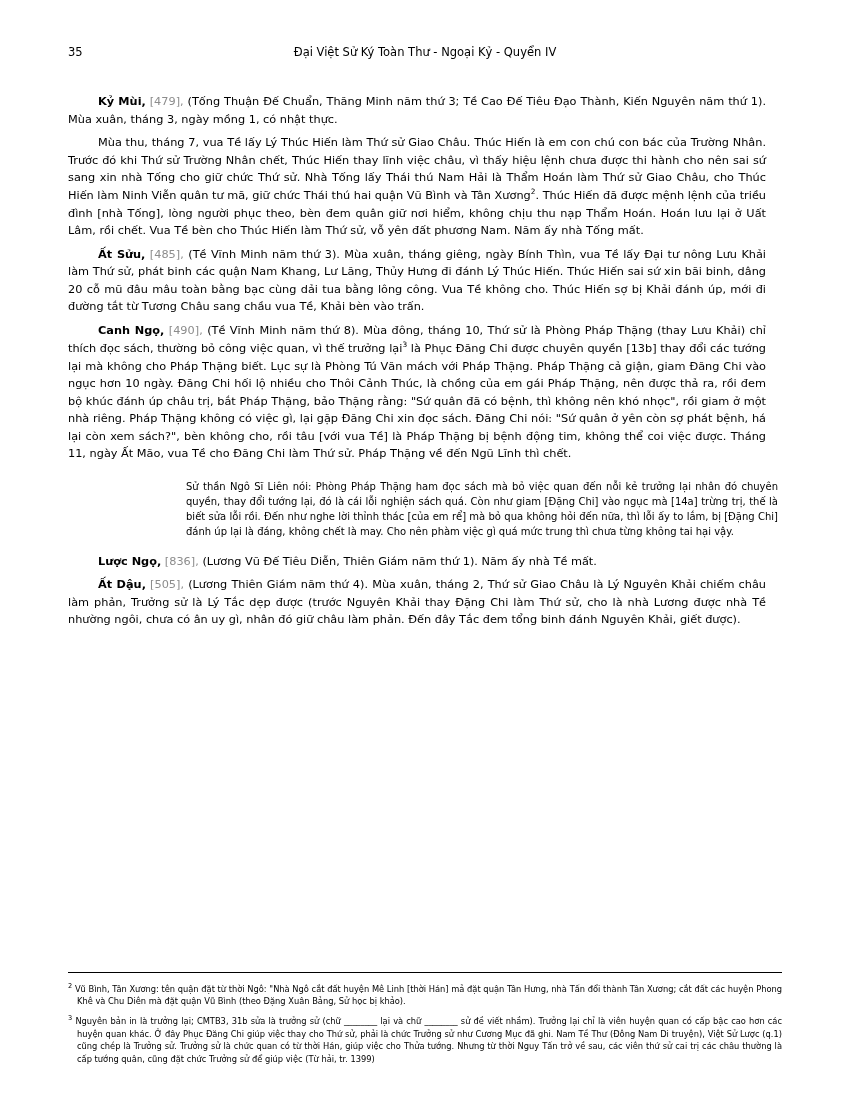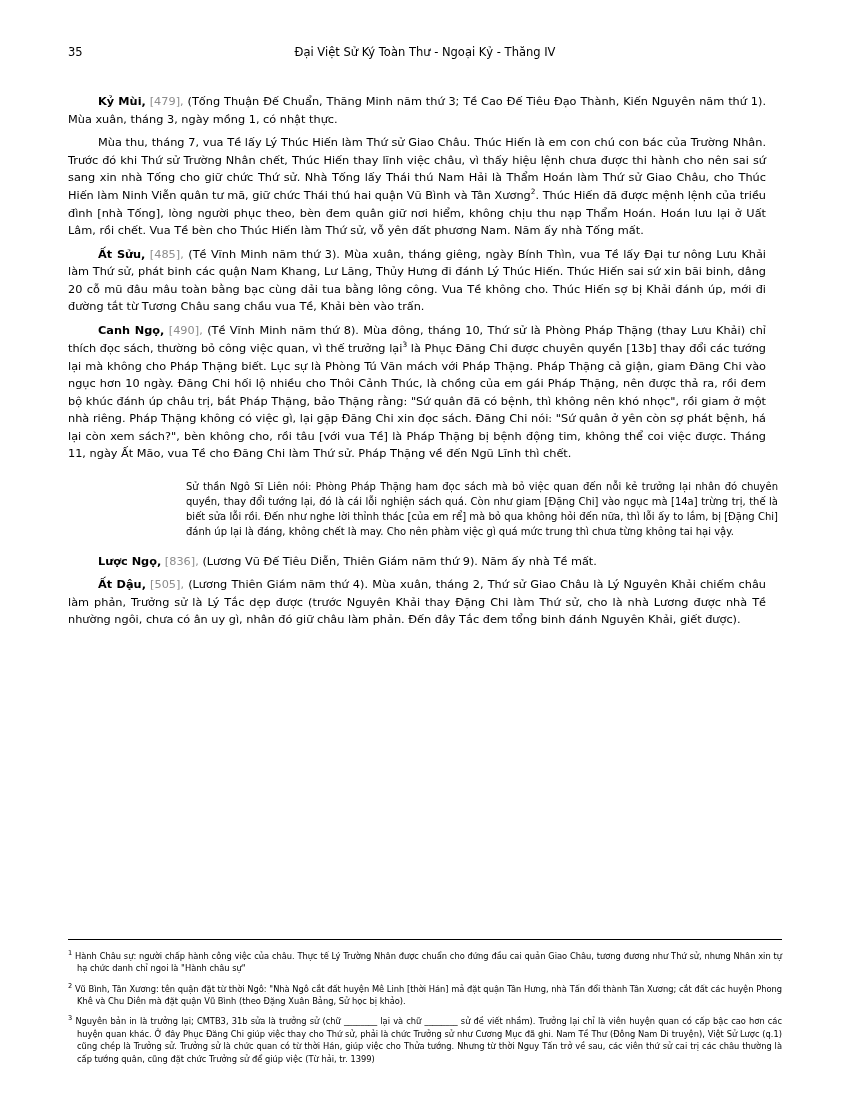--- a/index.html
+++ b/index.html
@@ -101,21 +101,21 @@
     vertical-align: super;
   }
 </style>
 </head>
 <body>
 
 <div class="page">
 
   <div class="header">
     <div class="page-num">35</div>
-    <div class="head-title">Đại Việt Sử Ký Toàn Thư - Ngoại Kỷ - Thăng IV</div>
+    <div class="head-title">Đại Việt Sử Ký Toàn Thư - Ngoại Kỷ - Quyển IV</div>
   </div>
 
   <div class="body-text">
 
     <p class="para">
       <span class="indent"></span><span class="bold">Kỷ Mùi,</span><span class="grey"> [479],</span><span> (Tống Thuận Đế Chuẩn, Thăng Minh năm thứ 3; Tề Cao Đế Tiêu Đạo Thành, Kiến Nguyên năm thứ 1).  Mùa xuân, tháng 3, ngày mồng 1, có nhật thực.</span>
     </p>
 
     <p class="para">
       <span class="indent"></span><span>Mùa thu, tháng 7, vua Tề lấy Lý Thúc Hiến làm Thứ sử Giao Châu.  Thúc Hiến là em con chú con bác của Trường Nhân.  Trước đó khi Thứ sử Trường Nhân chết, Thúc Hiến thay lĩnh việc châu, vì thấy hiệu lệnh chưa được thi hành cho nên sai sứ sang xin nhà Tống cho giữ chức Thứ sử.  Nhà Tống lấy Thái thú Nam Hải là Thẩm Hoán làm Thứ sử Giao Châu, cho Thúc Hiến làm Ninh Viễn quân tư mã, giữ chức Thái thú hai quận Vũ Bình và Tân Xương<sup>2</sup>.  Thúc Hiến đã được mệnh lệnh của triều đình [nhà Tống], lòng người phục theo, bèn đem quân giữ nơi hiểm, không chịu thu nạp Thẩm Hoán.  Hoán lưu lại ở Uất Lâm, rồi chết.  Vua Tề bèn cho Thúc Hiến làm Thứ sử, vỗ yên đất phương Nam.  Năm ấy nhà Tống mất.</span>
@@ -126,35 +126,32 @@
       <span class="indent"></span><span class="bold">Ất Sửu,</span><span class="grey"> [485],</span><span> (Tề Vĩnh Minh năm thứ 3).  Mùa xuân, tháng giêng, ngày Bính Thìn, vua Tề lấy Đại tư nông Lưu Khải làm Thứ sử, phát binh các quận Nam Khang, Lư Lăng, Thủy Hưng đi đánh Lý Thúc Hiến.  Thúc Hiến sai sứ xin bãi binh, dâng 20 cỗ mũ đâu mâu toàn bằng bạc cùng dải tua bằng lông công.  Vua Tề không cho.  Thúc Hiến sợ bị Khải đánh úp, mới đi đường tắt từ Tương Châu sang chầu vua Tề, Khải bèn vào trấn.</span>
     </p>
 
     <p class="para">
       <span class="indent"></span><span class="bold">Canh Ngọ,</span><span class="grey"> [490],</span><span> (Tề Vĩnh Minh năm thứ 8).  Mùa đông, tháng 10, Thứ sử là Phòng Pháp Thặng (thay Lưu Khải) chỉ thích đọc sách, thường bỏ công việc quan, vì thế trưởng lại<sup>3</sup> là Phục Đăng Chi được chuyên quyền [13b] thay đổi các tướng lại mà không cho Pháp Thặng biết.  Lục sự là Phòng Tú Văn mách với Pháp Thặng.  Pháp Thặng cả giận, giam Đăng Chi vào ngục hơn 10 ngày.  Đăng Chi hối lộ nhiều cho Thôi Cảnh Thúc, là chồng của em gái Pháp Thặng, nên được thả ra, rồi đem bộ khúc đánh úp châu trị, bắt Pháp Thặng, bảo Thặng rằng: "Sứ quân đã có bệnh, thì không nên khó nhọc", rồi giam ở một nhà riêng.  Pháp Thặng không có việc gì, lại gặp Đăng Chi xin đọc sách.  Đăng Chi nói: "Sứ quân ở yên còn sợ phát bệnh, há lại còn xem sách?", bèn không cho, rồi tâu [với vua Tề] là Pháp Thặng bị bệnh động tim, không thể coi việc được.  Tháng 11, ngày Ất Mão, vua Tề cho Đăng Chi làm Thứ sử.  Pháp Thặng về đến Ngũ Lĩnh thì chết.</span>
     </p>
 
     <div class="annotation">Sử thần Ngô Sĩ Liên nói: Phòng Pháp Thặng ham đọc sách mà bỏ việc quan đến nỗi kẻ trưởng lại nhân đó chuyên quyền, thay đổi tướng lại, đó là cái lỗi nghiện sách quá.  Còn như giam [Đặng Chi] vào ngục mà [14a] trừng trị, thế là biết sửa lỗi rồi.  Đến như nghe lời thỉnh thác [của em rể] mà bỏ qua không hỏi đến nữa, thì lỗi ấy to lắm, bị [Đặng Chi] đánh úp lại là đáng, không chết là may.  Cho nên phàm việc gì quá mức trung thì chưa từng không tai hại vậy.</div>
 
     <p class="para">
-      <span class="indent"></span><span class="bold">Lược Ngọ,</span><span class="grey"> [836],</span><span> (Lương Vũ Đế Tiêu Diễn, Thiên Giám năm thứ 9). Năm ấy nhà Tề mất.</span>
+      <span class="indent"></span><span class="bold">Lược Ngọ,</span><span class="grey"> [836],</span><span> (Lương Vũ Đế Tiêu Diễn, Thiên Giám năm thứ 1). Năm ấy nhà Tề mất.</span>
     </p>
 
     <p class="para">
       <span class="indent"></span><span class="bold">Ất Dậu,</span><span class="grey"> [505],</span><span> (Lương Thiên Giám năm thứ 4).  Mùa xuân, tháng 2, Thứ sử Giao Châu là Lý Nguyên Khải chiếm châu làm phản, Trưởng sử là Lý Tắc dẹp được (trước Nguyên Khải thay Đặng Chi làm Thứ sử, cho là nhà  Lương được nhà Tề nhường ngôi, chưa có ân uy gì, nhân đó giữ châu làm phản.  Đến đây Tắc đem tổng binh đánh Nguyên Khải, giết được).</span>
     </p>
 
   </div>
 
   <div class="footnotes">
     <hr class="fn-rule">
     <p class="footnote">
-      <span class="fn-num">1</span> <span>Hành Châu sự: người chấp hành công việc của châu.  Thực tế Lý Trường Nhân được chuẩn cho đứng đầu cai quản Giao Châu, tương đương như Thứ sử, nhưng Nhân xin tự hạ chức danh chỉ ngoi là "Hành châu sự"</span>
-    </p>
-    <p class="footnote">
       <span class="fn-num">2</span> <span>Vũ Bình, Tân Xương: tên quận đặt từ thời Ngô: "Nhà Ngô cắt đất huyện Mê Linh [thời Hán] mả đặt quận Tân Hưng, nhà Tấn đổi thành Tân Xương; cắt đất các huyện Phong Khê và Chu Diên mà đặt quận Vũ Bình (theo Đặng Xuân Bảng, Sử học bị khảo).</span>
     </p>
     <p class="footnote">
       <span class="fn-num">3</span> <span>Nguyên bản in là trưởng lại; CMTB3, 31b sửa là trưởng sử (chữ ________ lại và chữ ________ sử đề viết nhầm).  Trưởng lại chỉ là viên huyện quan có cấp bậc cao hơn các huyện quan khác.  Ở đây Phục Đăng Chi giúp việc thay cho Thứ sử, phải là chức Trưởng sử như Cương Mục đã ghi.  Nam Tề Thư (Đông Nam Di truyện), Việt Sử Lược (q.1) cũng chép là Trưởng sử.  Trưởng sử là chức quan có từ thời Hán, giúp việc cho Thửa tướng.  Nhưng từ thời Nguy Tấn trở về sau, các viên thứ sử cai trị các châu thường là cấp tướng quân, cũng đặt chức Trưởng sử để giúp việc (Từ hải, tr. 1399)</span>
     </p>
   </div>
 
 </div>
 
 </body></html>

